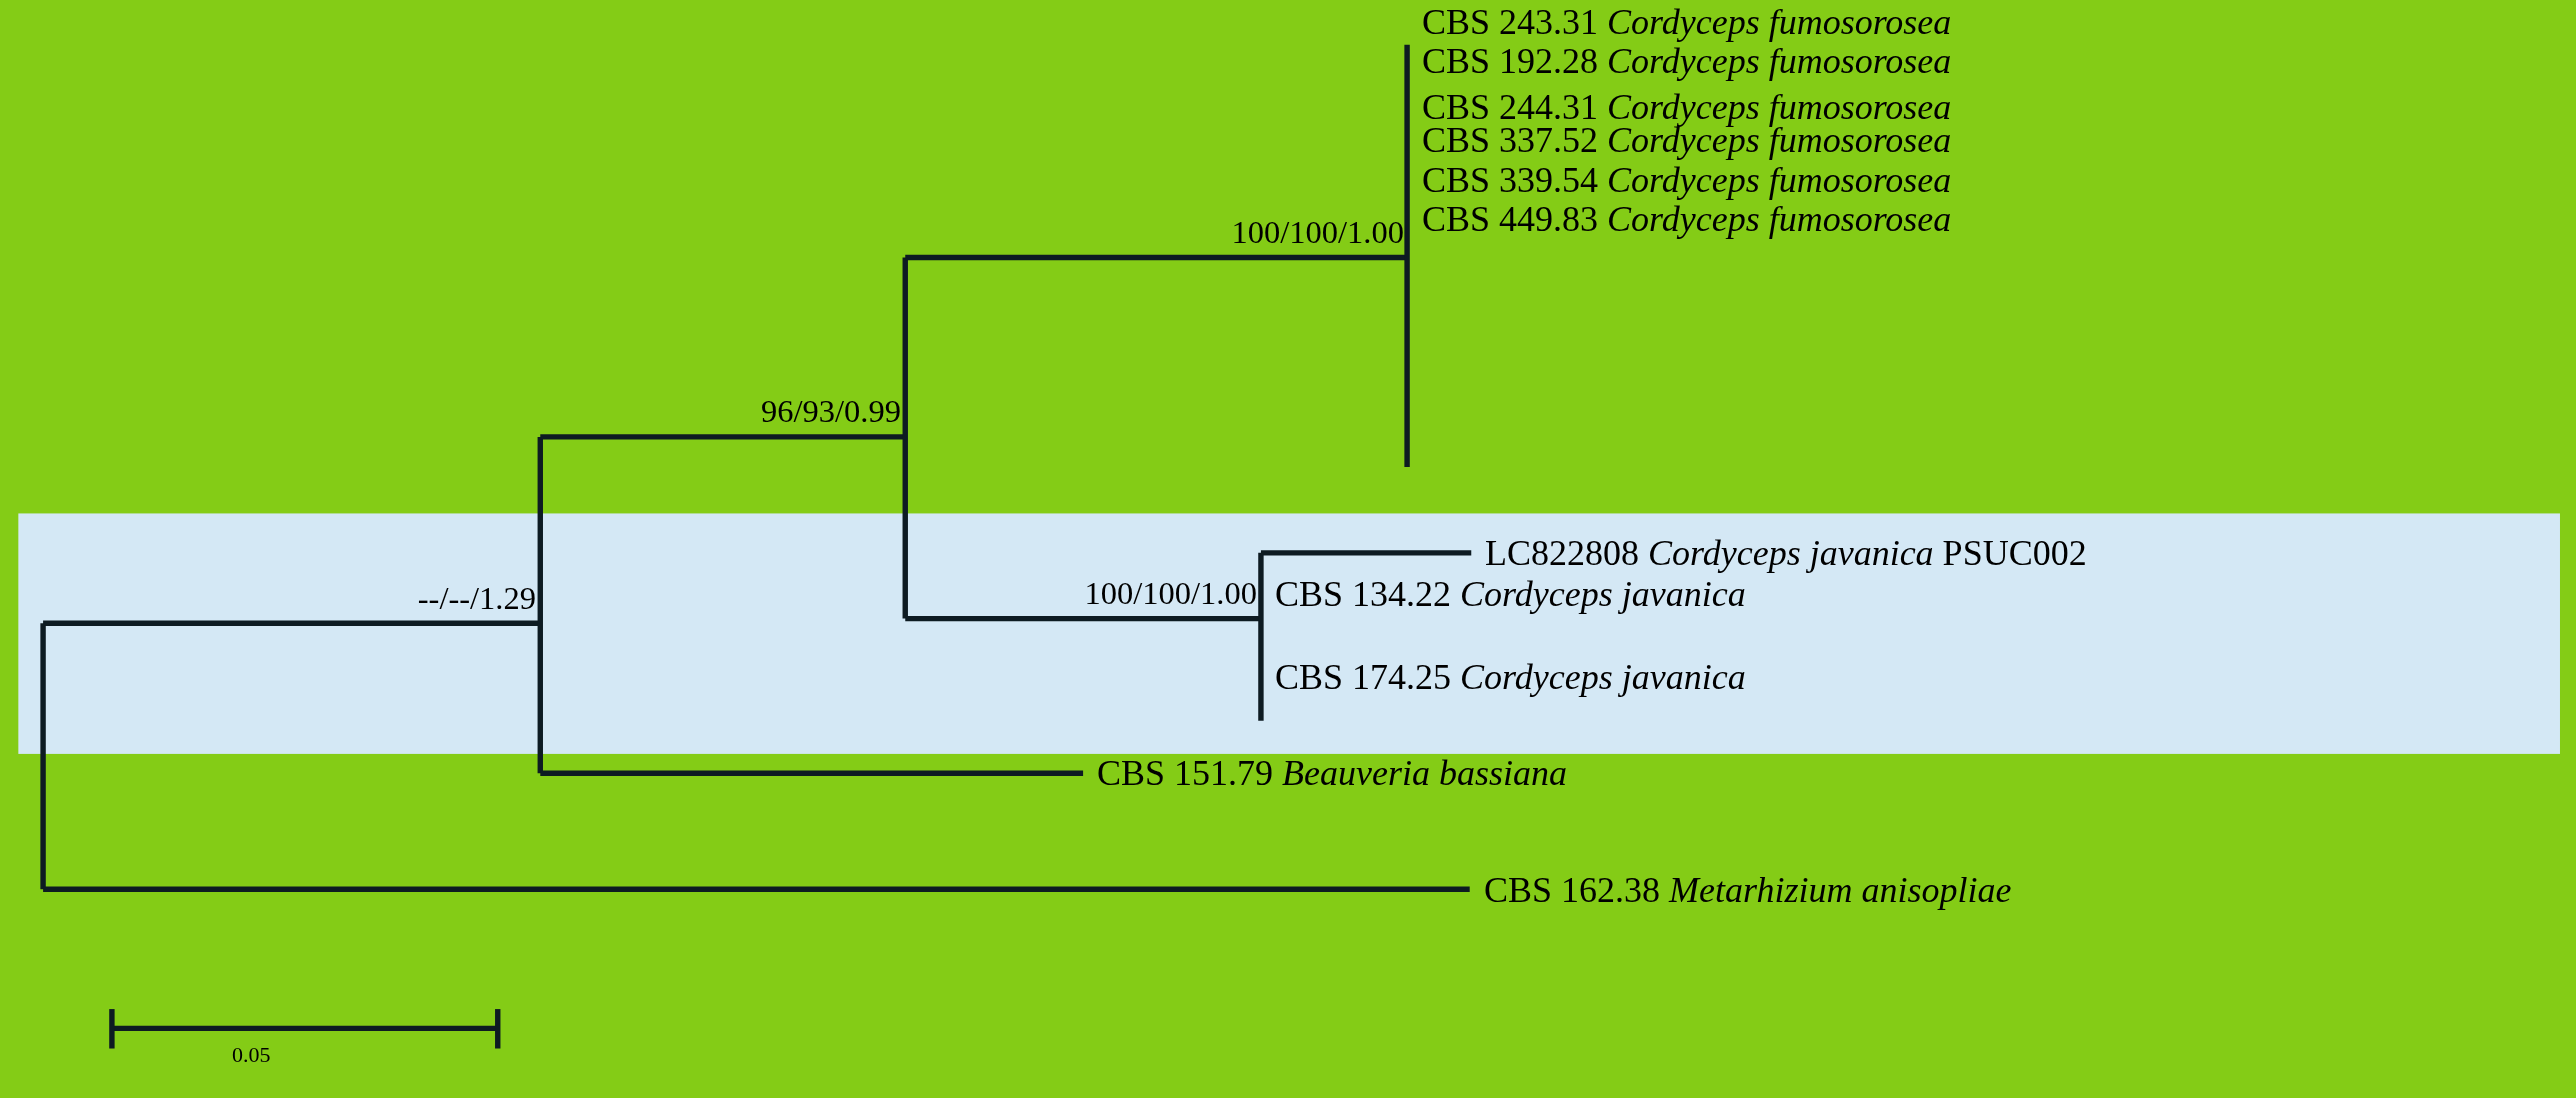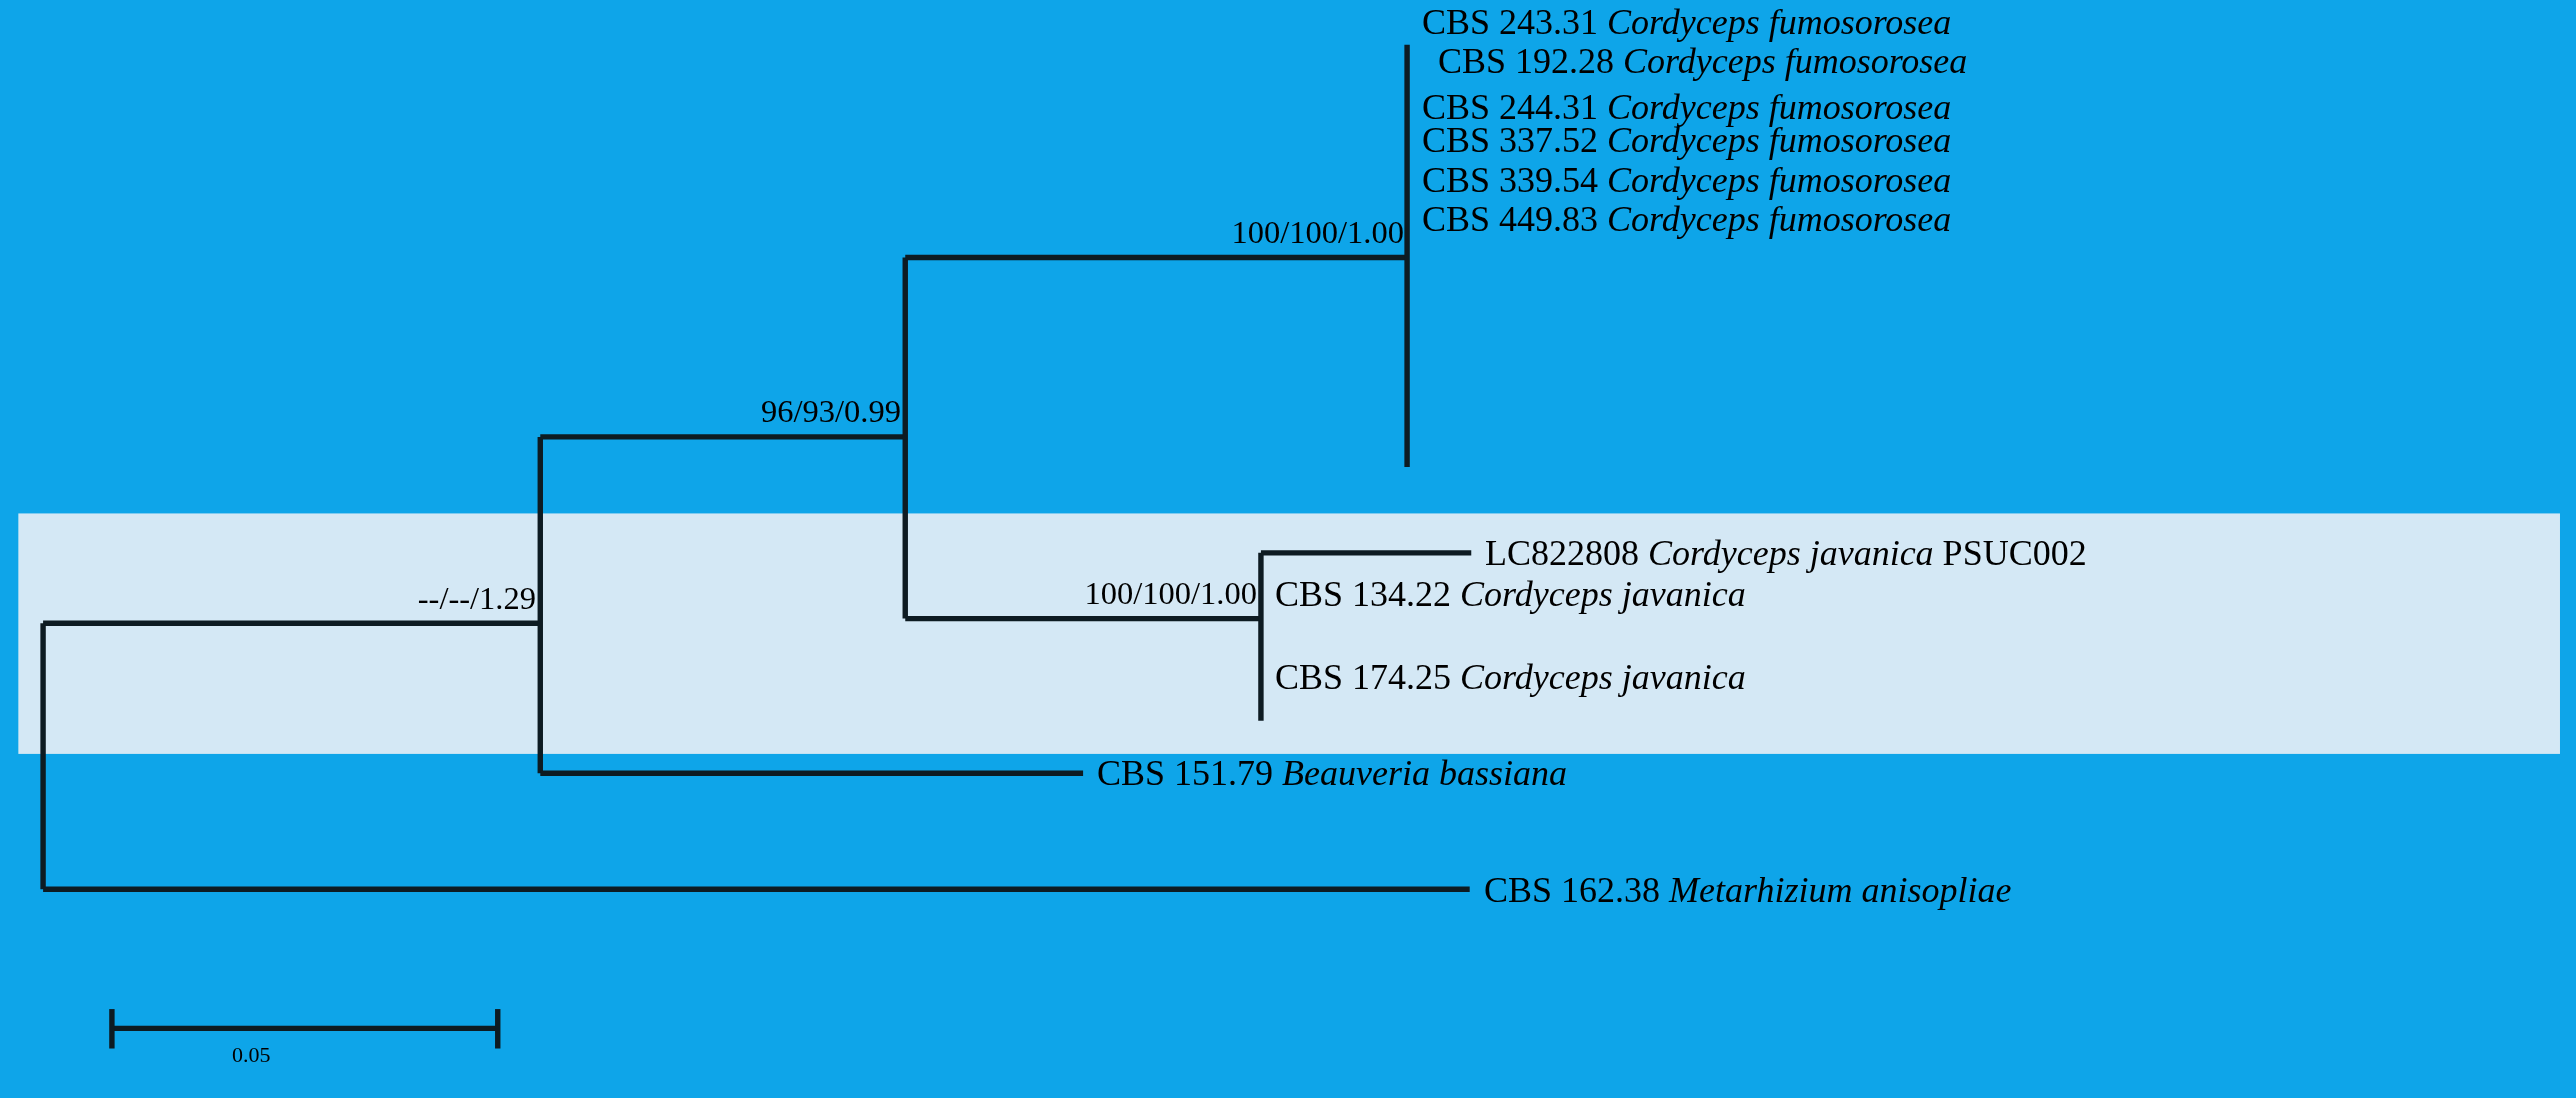--- a/index.html
+++ b/index.html
@@ -9,21 +9,21 @@
   .tip-label{position:absolute;white-space:nowrap;font-family:"Liberation Serif",serif;font-size:36px;color:#000;line-height:1;}
   .tip-label .strain{font-style:normal;}
   .tip-label .sp{font-style:italic;}
   .tip-label .iso{font-style:normal;}
   .support-label{position:absolute;white-space:nowrap;font-family:"Liberation Serif",serif;font-size:32.5px;color:#000;line-height:1;text-align:right;}
   .scale-label{position:absolute;white-space:nowrap;font-family:"Liberation Serif",serif;font-size:22px;color:#000;line-height:1;}
 </style>
 </head>
 <body>
 
-<div id="stage" style="background: #0ea5e9;">
+<div id="stage" style="background: #84cc16;">
 
   <svg id="tree-svg" viewBox="0 0 3330 1420" xmlns="http://www.w3.org/2000/svg">
 
     <rect id="hl-band" x="23" y="664" width="3287" height="311" fill="#d4e8f5"></rect>
 
     <g id="branches" stroke="#0d1b22" stroke-width="7" fill="none" stroke-linecap="butt">
 
       <path d="M 55 806 L 55 1150"></path>
 
       <path d="M 55 806 L 698 806"></path>
@@ -51,21 +51,21 @@
       <path d="M 142 1330 L 645 1330"></path>
       <path d="M 144 1305 L 144 1356"></path>
       <path d="M 643 1305 L 643 1356"></path>
     </g>
   </svg>
 
   <div class="tip-label" style="left:1422px; top:3.9px;">
     <span class="strain">CBS 243.31 </span><span class="sp">Cordyceps fumosorosea</span><span class="iso"></span>
   </div>
 
-  <div class="tip-label" style="left:1422px; top:43px;margin-left:16px;">
+  <div class="tip-label" style="left:1422px; top:43px;">
     <span class="strain">CBS 192.28 </span><span class="sp">Cordyceps fumosorosea</span><span class="iso"></span>
   </div>
 
   <div class="tip-label" style="left:1422px; top:89px;">
     <span class="strain">CBS 244.31 </span><span class="sp">Cordyceps fumosorosea</span><span class="iso"></span>
   </div>
 
   <div class="tip-label" style="left:1422px; top:122px;">
     <span class="strain">CBS 337.52 </span><span class="sp">Cordyceps fumosorosea</span><span class="iso"></span>
   </div>

